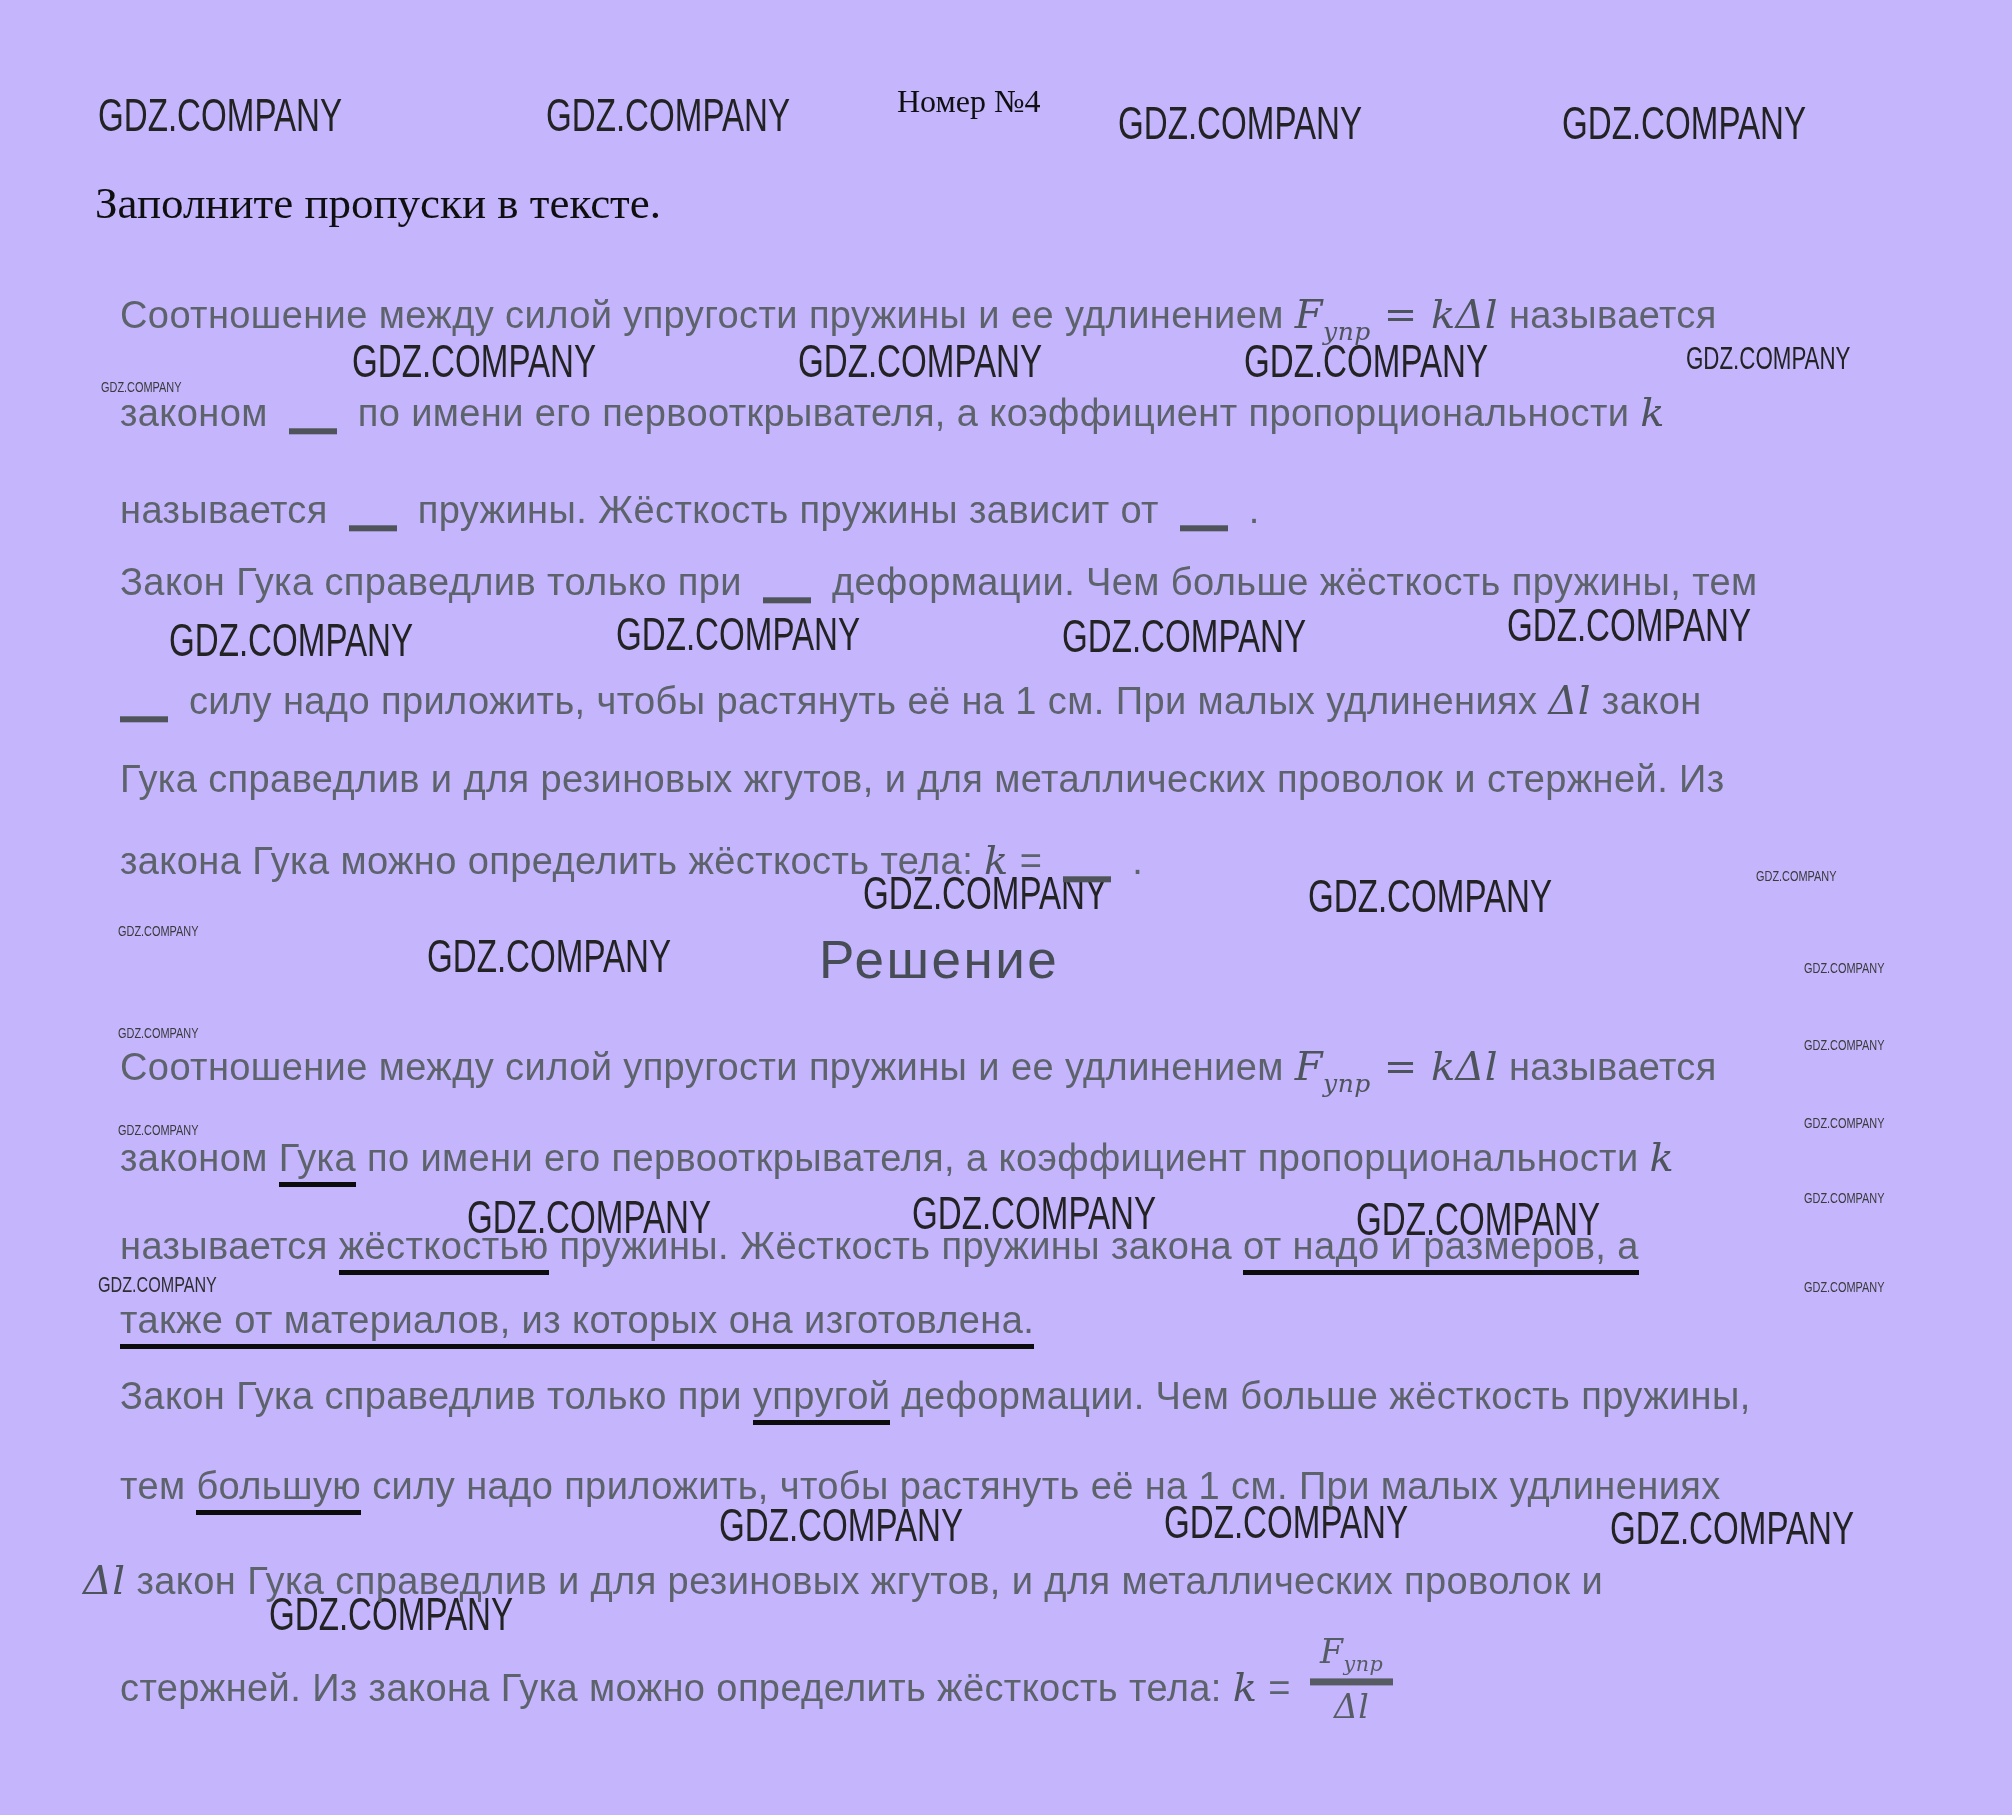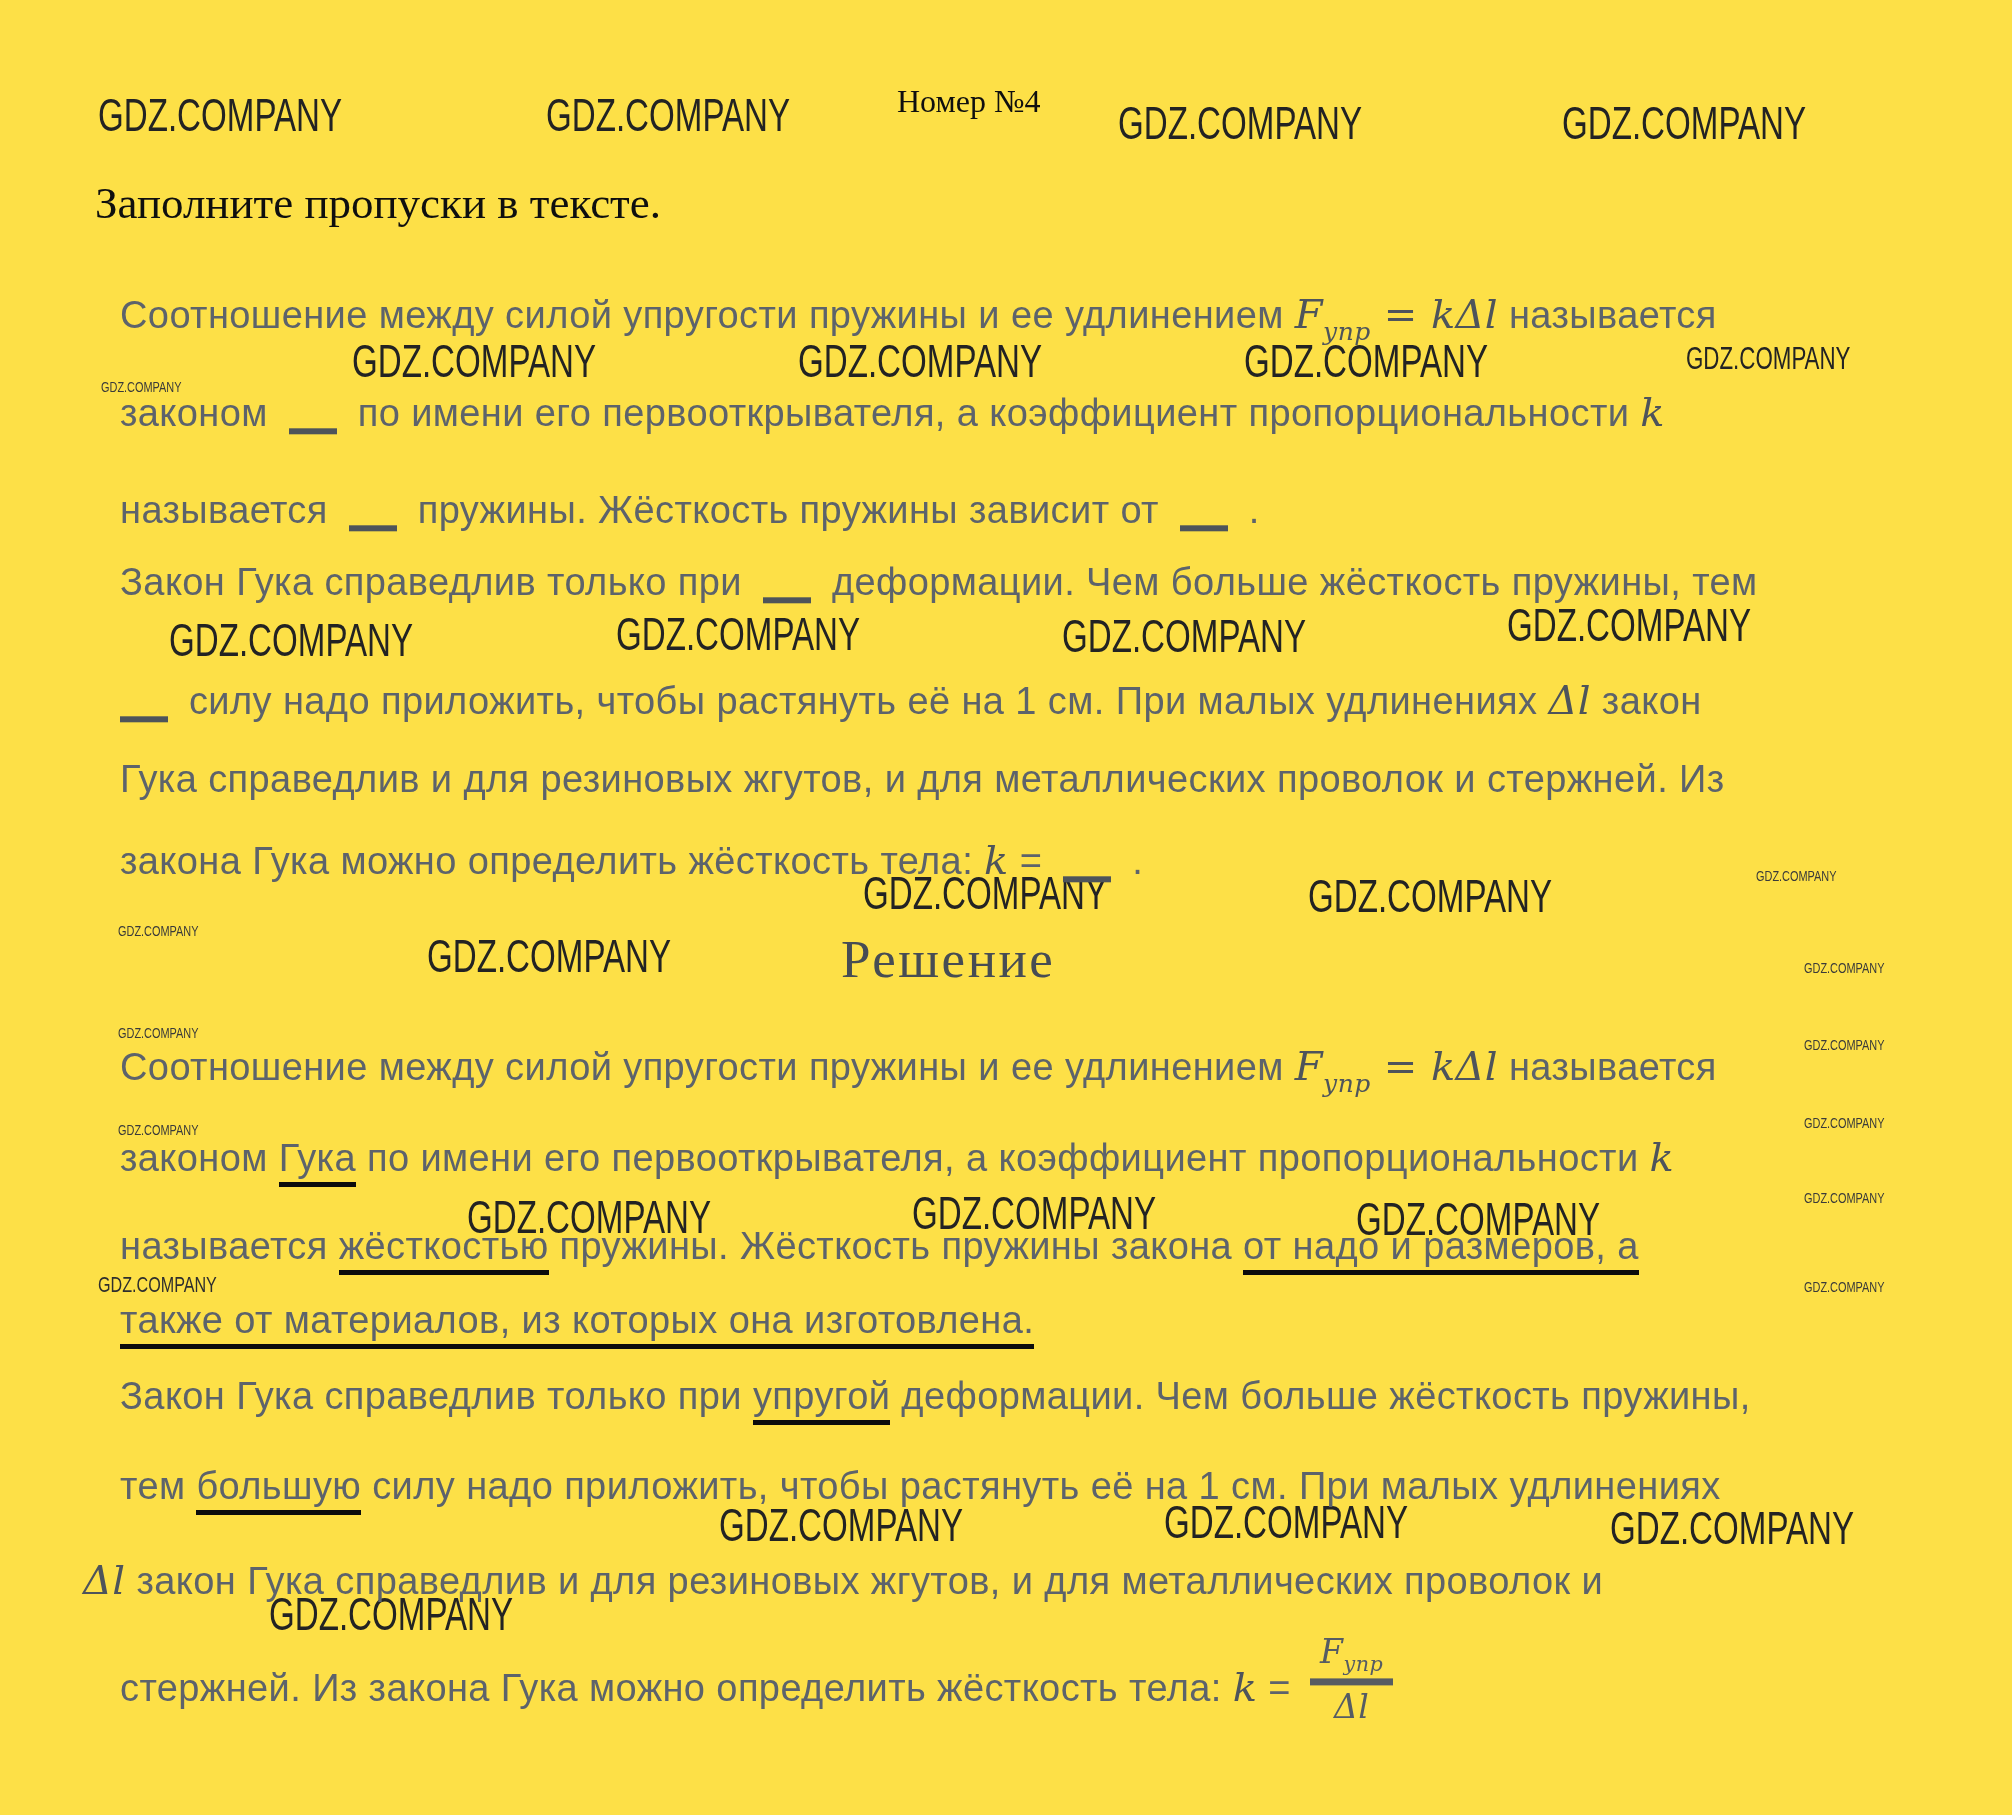--- a/index.html
+++ b/index.html
@@ -1,34 +1,34 @@
 <!DOCTYPE html>
 <html style="font-size:13.2px"><head>
 <meta charset="utf-8">
 <style>
   html,body{margin:0;padding:0;background:#ffffff;}
   body{width:2013px;height:1815px;position:relative;overflow:hidden;
        font-family:"Liberation Sans",sans-serif;}
-  .sheet{position:absolute;inset:0;background:#fde047;}
+  .sheet{position:absolute;inset:0;background:#c4b5fd;}
 
   
   .wm{position:absolute;white-space:nowrap;transform-origin:left top;
       font-family:"Liberation Sans",sans-serif;color:#232323;font-weight:400;}
   .wm-big{font-size:46px;transform:scaleX(.72);}
   .wm-mid{font-size:31px;transform:scaleX(.72);}
   .wm-sm{font-size:21.5px;transform:scaleX(.75);color:#2e2e2e;}
   .wm-tiny{font-size:14px;transform:scaleX(.78);color:#3a3a3a;}
 
   
   .doc-title{position:absolute;left:897px;top:83px;
       font-family:"Liberation Serif",serif;font-size:32px;color:#0f0f0f;white-space:nowrap;}
   .task-prompt{position:absolute;left:95px;top:177px;
       font-family:"Liberation Serif",serif;font-size:45px;color:#0f0f0f;white-space:nowrap;}
-  .solution-heading{position:absolute;left:841px;top:929px;
-      font-size:53px;letter-spacing:2.5px;color:#474d54;white-space:nowrap;font-family:Liberation Serif, serif;}
+  .solution-heading{position:absolute;left:819px;top:929px;
+      font-size:53px;letter-spacing:2.5px;color:#474d54;white-space:nowrap;}
 
   
   .text-line{position:absolute;left:120px;white-space:nowrap;
       font-size:38px;letter-spacing:0.4px;color:#5d636b;}
   .seg-n{color:#5d636b;}
   .seg-f{font-family:"DejaVu Serif","Liberation Serif",serif;font-style:italic;
          color:#4e545b;font-size:40px;}
   .seg-fs{font-family:"DejaVu Serif","Liberation Serif",serif;font-style:italic;
          color:#4e545b;font-size:25px;vertical-align:-11.6px;}
   .seg-u{color:#5d636b;border-bottom:5.8px solid #0c0c0c;padding-bottom:3.3px;}

